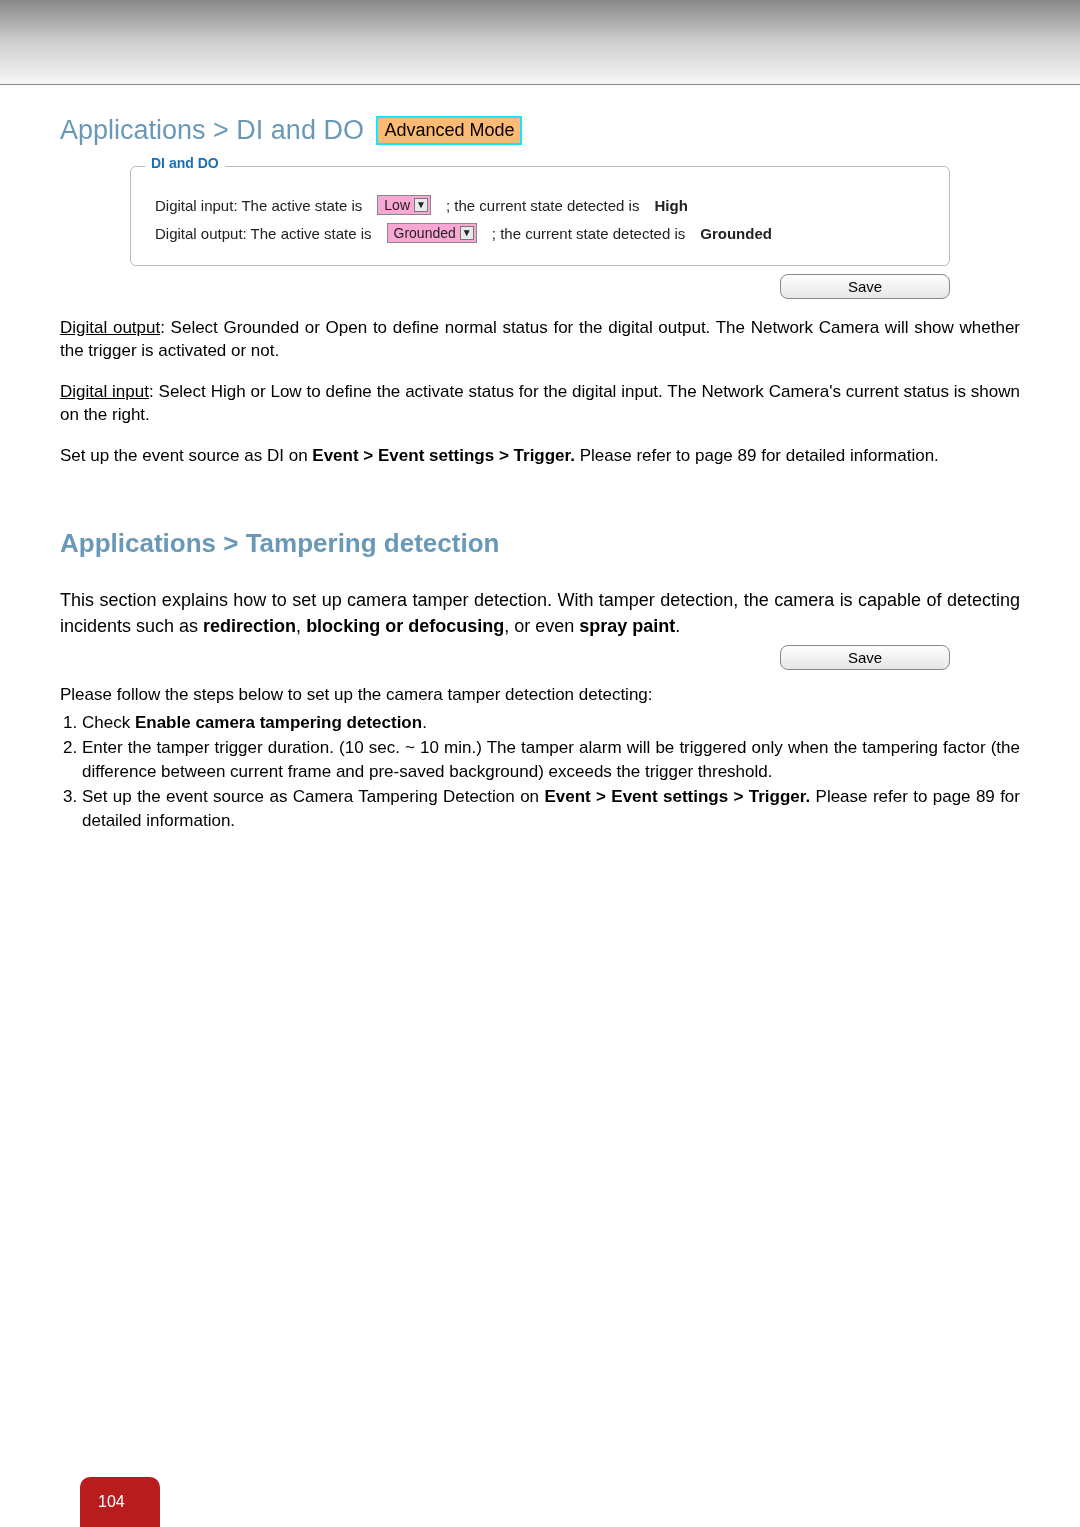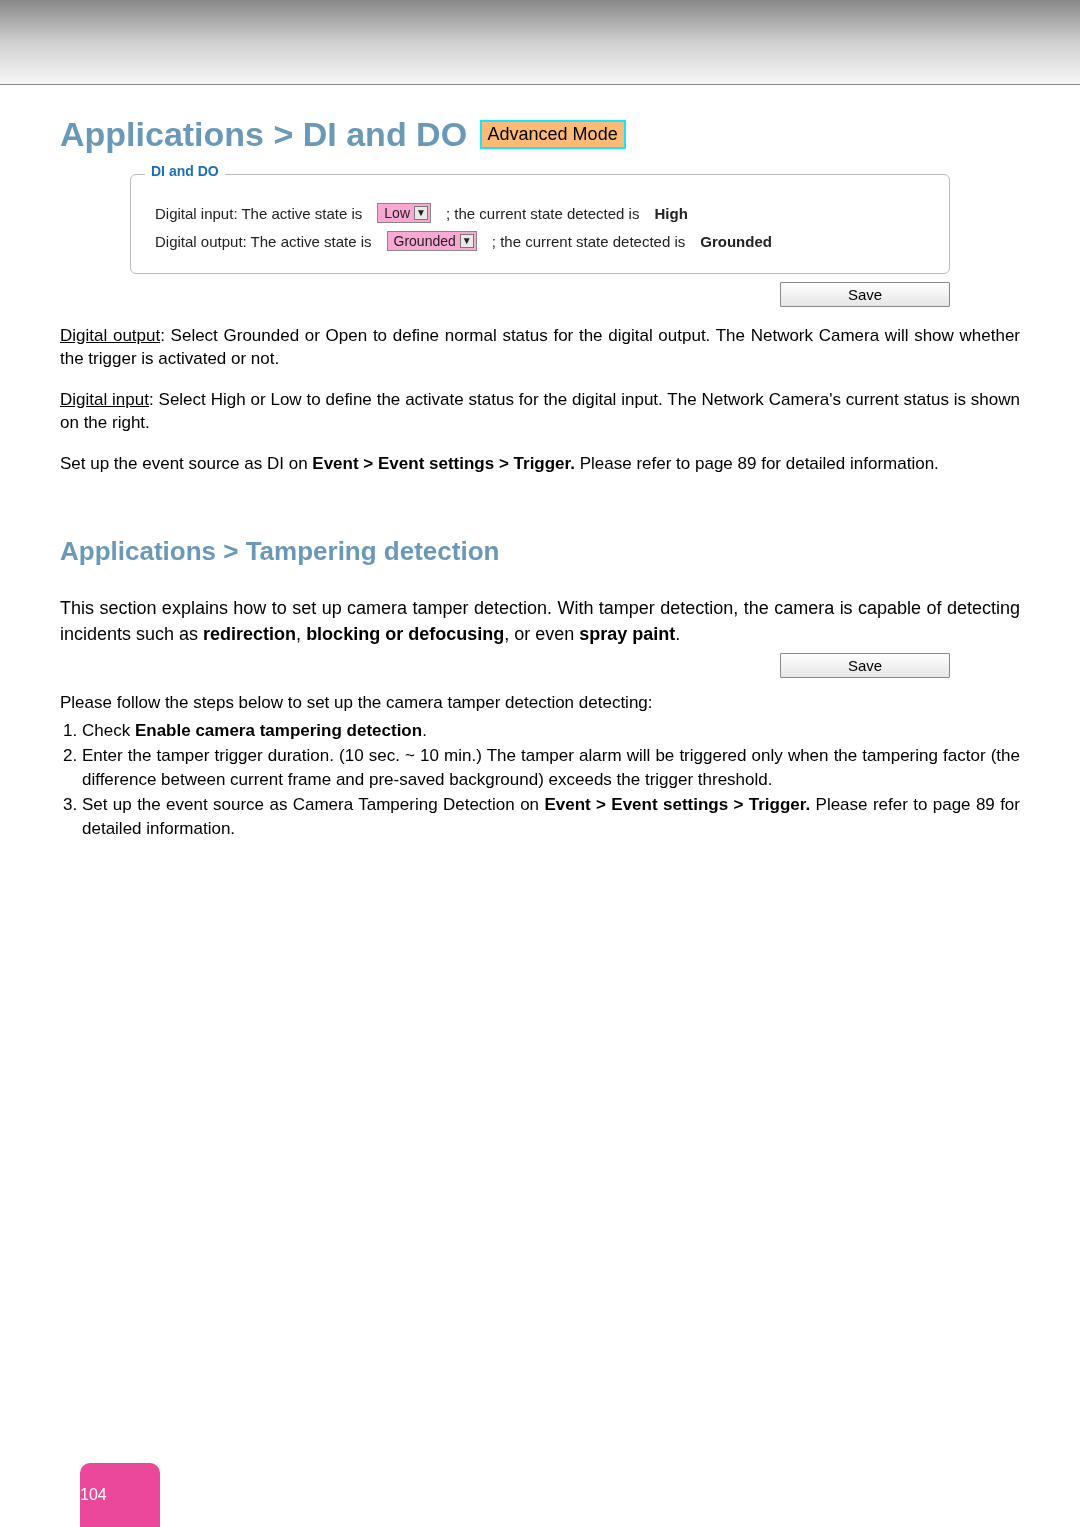--- a/index.html
+++ b/index.html
@@ -7,22 +7,22 @@
   .top-gradient {
     width: 100%;
     height: 85px;
     background: linear-gradient(to bottom, #888 0%, #cfcfcf 50%, #f7f7f7 100%);
     border-bottom: 1px solid #888;
   }
   .page {
     padding: 30px 60px 0 60px;
   }
   .breadcrumb {
-    font-size: 34px;
-    font-weight: bold;
+    font-size: 27px;
+    font-weight: normal;
     color: #6a99b8;
     display: inline-block;
     vertical-align: middle;
   }
   .adv-mode {
     display: inline-block;
     border: 2px solid #13e7ff;
     background: #fdba74;
     color: #000;
     font-size: 18px;
@@ -77,21 +77,21 @@
   }
   .save-wrap {
     margin: 6px 70px 0 70px;
     display: flex;
     justify-content: flex-end;
   }
   .btn {
     min-width: 170px;
     text-align: center;
     border: 1px solid #888;
-    border-radius: 1px;
+    border-radius: 8px;
     padding: 3px 14px;
     background: linear-gradient(to bottom, #fefefe, #e6e6e6);
     font-size: 15px;
     color: #000;
   }
   .para {
     font-size: 17px;
     line-height: 1.35;
     margin: 18px 0 0 0;
     text-align: justify;
@@ -133,27 +133,28 @@
     line-height: 1.38;
     margin: 4px 0 0 0;
     padding-left: 22px;
   }
   ol.steps li { margin: 2px 0; text-align: justify; padding-left: 0; }
   .pagenum-tab {
     position: fixed;
     left: 80px;
     bottom: 0;
     width: 80px;
-    height: 64px;
-    background: #ec4899;
+    height: 50px;
+    background: #b91c1c;
     color: #fff;
     border-radius: 10px 10px 0 0;
     display: flex;
     align-items: center;
     justify-content: flex-start;
+    padding-left: 18px;
     font-size: 16px;
   }
   .bold { font-weight: bold; }
 </style>
 </head>
 <body>
 
 <div class="top-gradient"></div>
 
 <div class="page">

